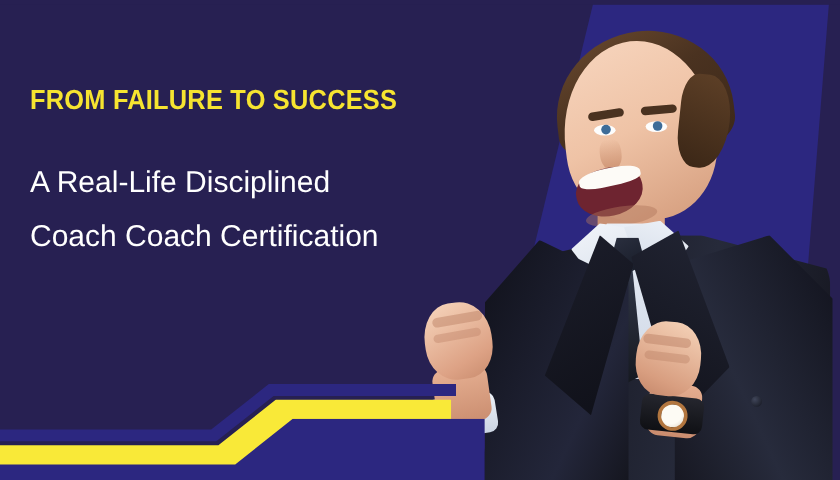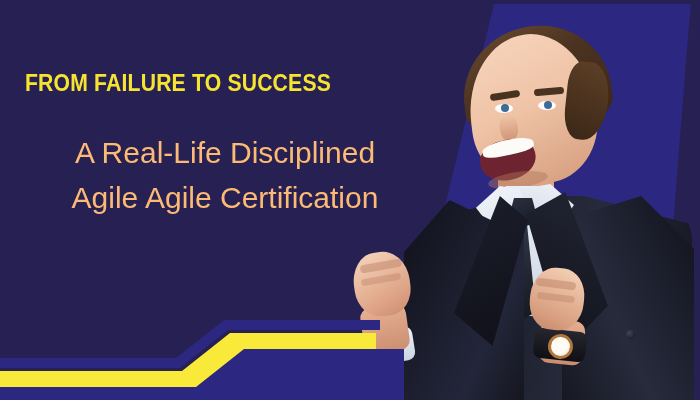--- a/index.html
+++ b/index.html
@@ -64,26 +64,25 @@
     position:absolute; left:25px; top:70px;
     color:#f6e430;
     font-size:23px; font-weight:bold;
     letter-spacing:0.2px;
     transform:scaleX(0.92); transform-origin:left center;
     white-space:nowrap;
     font-family:"Liberation Sans Narrow","Liberation Sans", sans-serif;
   }
   .headline {
     position:absolute; left:25px; top:130px;
-    color:#fdba74;
-    font-size:30px; font-weight:400;
+    color:#ffffff;
+    font-size:25px; font-weight:400;
     line-height:45px;
     width:400px;
     font-family:"Liberation Sans", sans-serif;
-    text-align:center;
   }
   .headline .hl-line { display:block; white-space:nowrap; }
 
   
   .photo {
     position:absolute; left:330px; top:0; width:370px; height:400px;
     overflow:hidden;
   }
   .ph { position:absolute; }
 
@@ -336,16 +335,16 @@
   </div>
 
   <div class="stripe stripe-lilac-thin"></div>
   <div class="stripe stripe-yellow"></div>
   <div class="stripe stripe-lilac-bottom"></div>
 
   <div class="eyebrow">FROM FAILURE TO SUCCESS</div>
 
   <div class="headline">
     <span class="hl-line">A Real-Life Disciplined</span>
-    <span class="hl-line">Agile Agile Certification</span>
+    <span class="hl-line">Coach Coach Certification</span>
   </div>
 
 </div>
 
 </body></html>

